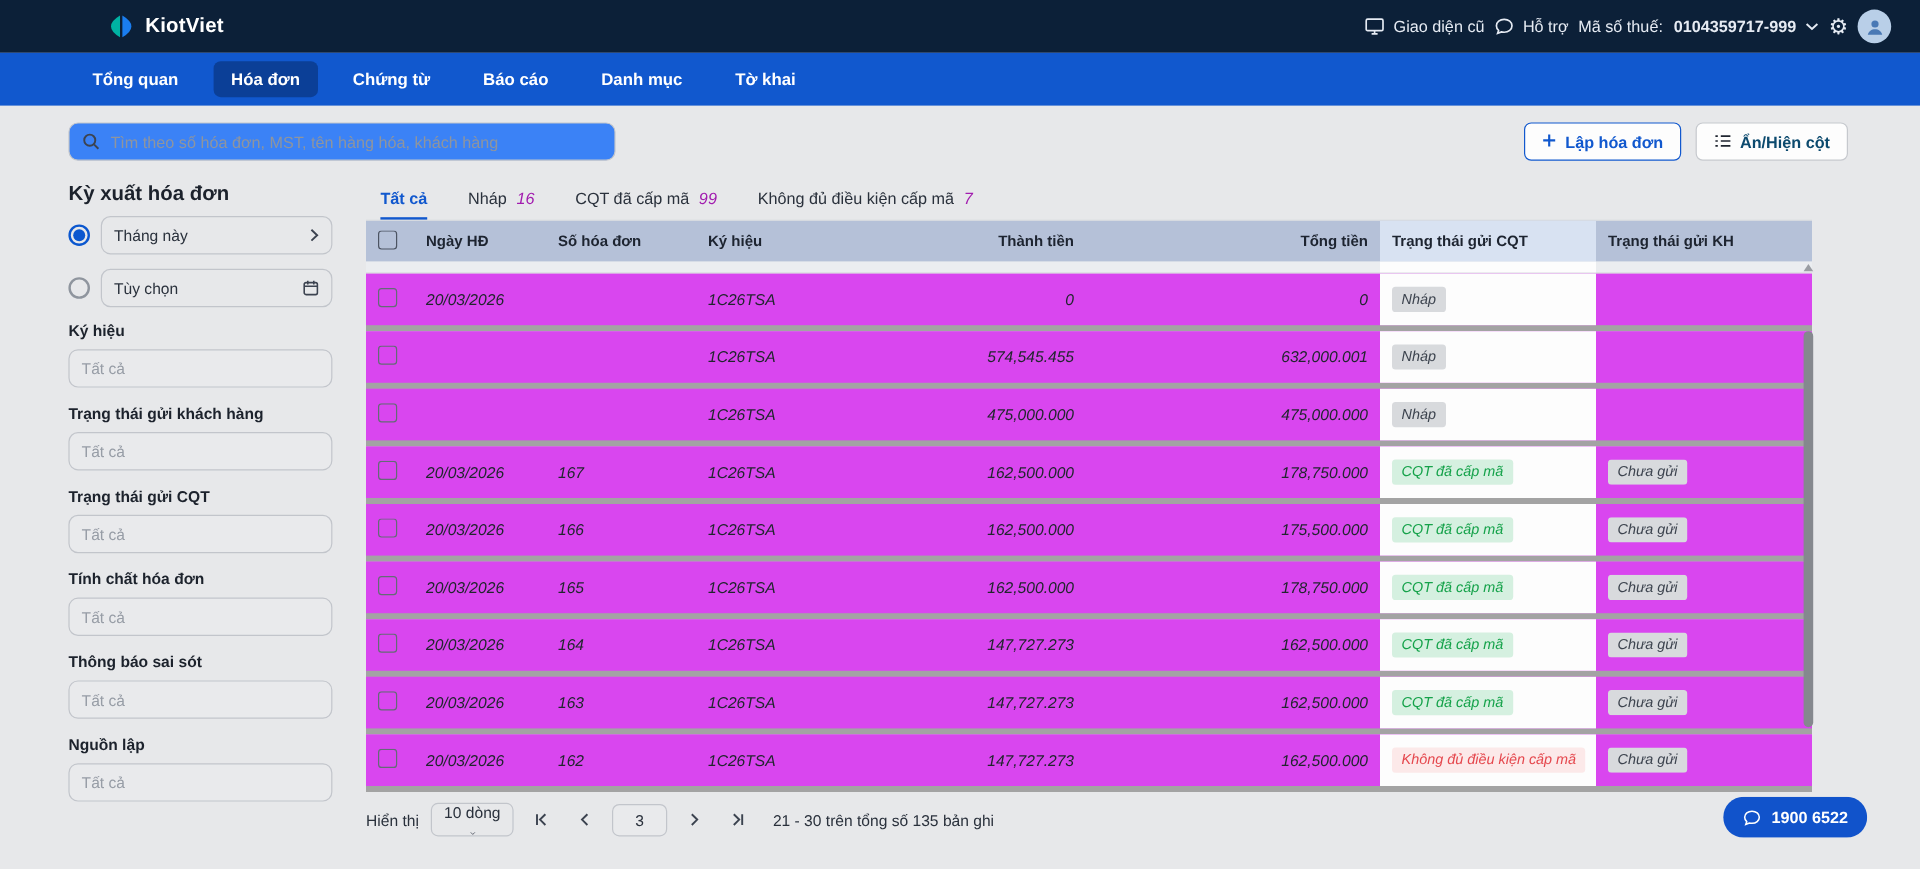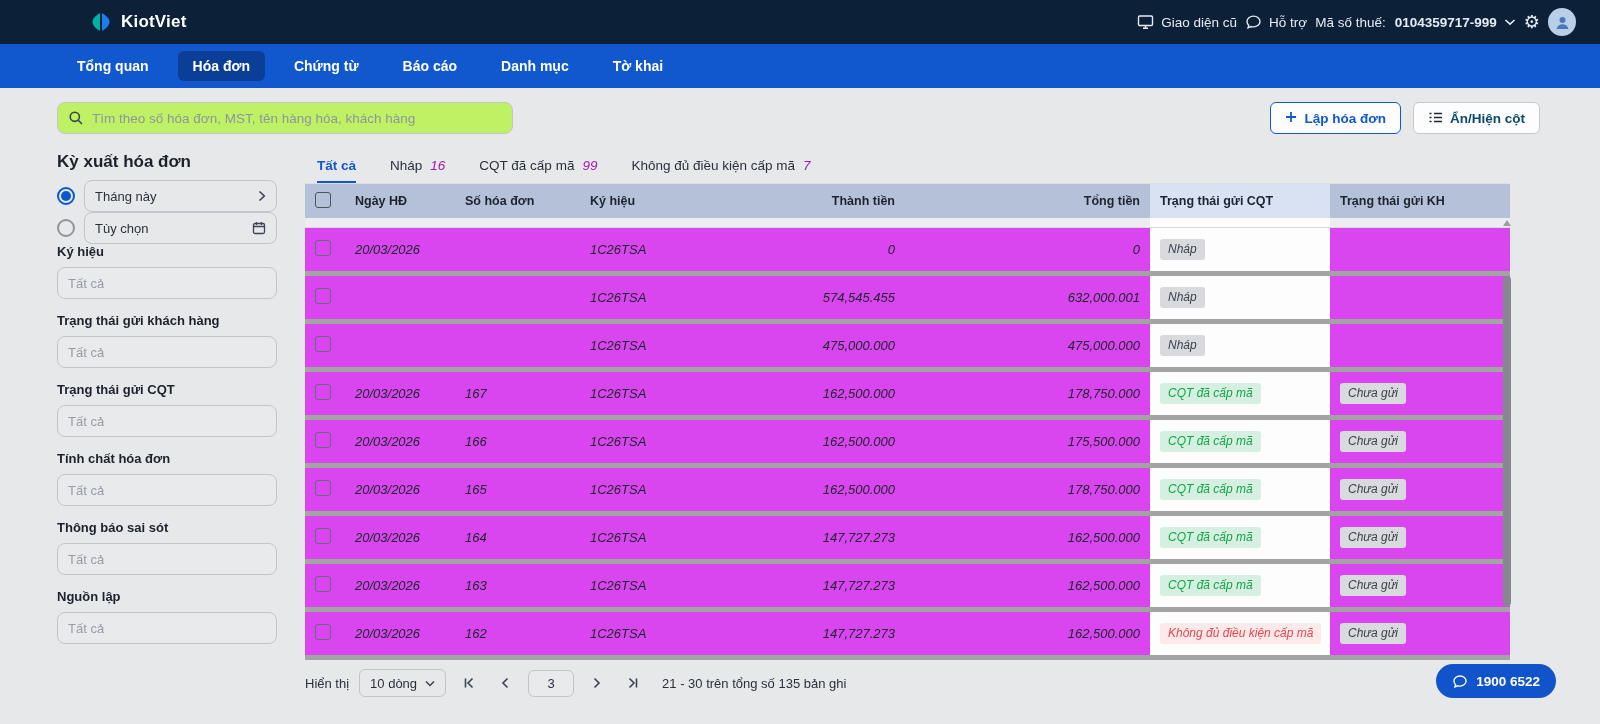--- a/index.html
+++ b/index.html
@@ -17,36 +17,36 @@
   .avatar { width:28px; height:28px; border-radius:50%; background:#b9cfe8; display:flex; align-items:center; justify-content:center; }
 
   
   .nav { height:44px; background:#1158ce; display:flex; align-items:center; padding-left:62px; gap:14px; }
   .nav-item { color:#fff; font-size:14px; font-weight:bold; padding:7px 15px; border-radius:6px; cursor:pointer; white-space:nowrap; }
   .nav-item.active { background:#0b3f97; }
 
   
   .header-row { height:60px; display:flex; align-items:center; padding:0 60px 0 57px; }
   .page-title { width:248px; font-size:18px; font-weight:bold; color:#12171f; }
-  .search-box { width:456px; height:32px; background:#bef264; border:1px solid #c2c5cb; border-radius:8px; display:flex; align-items:center; padding:0 10px; gap:8px; }
+  .search-box { width:456px; height:32px; background:#3b82f6; border:1px solid #c2c5cb; border-radius:8px; display:flex; align-items:center; padding:0 10px; gap:8px; }
   .search-box input { flex:1; border:none; outline:none; background:transparent; font-size:13.5px; color:#2a313c; font-family:inherit; }
   .search-box input::placeholder { color:#8f959e; }
   .header-actions { margin-left:auto; display:flex; gap:12px; }
   .btn { height:32px; display:flex; align-items:flex-start; gap:7px; padding:8px 14px; border-radius:6px; font-size:13.5px; cursor:pointer; white-space:nowrap; background:#fdfdfd; }
   .btn-primary-outline { border:1px solid #1158ce; color:#1158ce; font-weight:bold; }
   .btn-neutral { border:1px solid #c6c9ce; color:#0c4a6e; font-weight:bold; }
 
   
   .page-body { display:flex; padding-left:57px; }
   .sidebar { width:220px; flex:none; }
   .main { flex:none; width:1205px; margin-left:28px; position:relative; }
 
   
   .side-label { font-size:17px; font-weight:bold; color:#1c222c; margin:14px 0 8px; }
-  .period-option { display:flex; align-items:center; gap:9px; }
+  .period-option { display:flex; align-items:center; gap:9px; margin-bottom:12px; }
   .radio { width:18px; height:18px; border-radius:50%; flex:none; border:2px solid #8f959e; background:transparent; }
   .radio.on { border:2px solid #0b57cf; position:relative; }
   .radio.on::after { content:""; position:absolute; inset:2px; border-radius:50%; background:#0b57cf; }
   .period-box { flex:1; height:32px; border:1px solid #c2c5cb; border-radius:8px; display:flex; align-items:center; padding:0 10px; font-size:13px; color:#2a313c; cursor:pointer; }
   .period-box .spacer { flex:1; }
   .filter-group { margin-bottom:14px; }
   .filter-label { font-size:13px; font-weight:bold; color:#1c222c; margin-bottom:8px; }
   .filter-input { width:100%; height:32px; border:1px solid #c2c5cb; border-radius:8px; background:#e9eaec; padding:0 10px; font-size:13px; font-family:inherit; color:#2a313c; outline:none; }
   .filter-input::placeholder { color:#979da6; }
 
@@ -72,21 +72,21 @@
   .badge.granted { background:#d5f0e0; color:#15a24a; }
   .badge.noteligible { background:#fce9e9; color:#e5474d; }
 
   
   .vscroll { position:absolute; right:-2px; top:34px; width:10px; height:440px; }
   .vscroll .arrow { width:0; height:0; border-left:4px solid transparent; border-right:4px solid transparent; border-bottom:6px solid #9a9da3; margin:2px auto 4px; }
   .vscroll .thumb { width:8px; border-radius:4px; background:#85888e; height:330px; margin:50px auto 0; }
 
   
   .pager { height:40px; display:flex; align-items:center; gap:10px; font-size:13px; color:#2a313c; padding-top:6px; }
-  .psize { height:28px; border:1px solid #c2c5cb; border-radius:6px; display:flex; align-items:center; gap:8px; padding:0 10px; cursor:pointer; }
+  .psize { height:28px; border:1px solid #c2c5cb; border-radius:6px; display:flex; align-items:center; gap:8px; padding:0 10px; cursor:pointer;flex-direction:column; }
   .picon { width:26px; height:26px; display:flex; align-items:center; justify-content:center; cursor:pointer; color:#3c4350; }
   .pagebox { width:46px; height:27px; border:1px solid #c2c5cb; border-radius:6px; display:flex; align-items:center; justify-content:center; background:#e9eaec; }
   .psummary { margin-left:6px; }
 
   
   .hotline { position:fixed; right:44px; bottom:26px; height:34px; background:#1153cb; color:#fff; font-weight:bold; font-size:13.5px; border-radius:17px; display:flex; align-items:center; gap:8px; padding:0 16px; cursor:pointer; }
 
   svg { display:block; }
 </style>
 </head>

